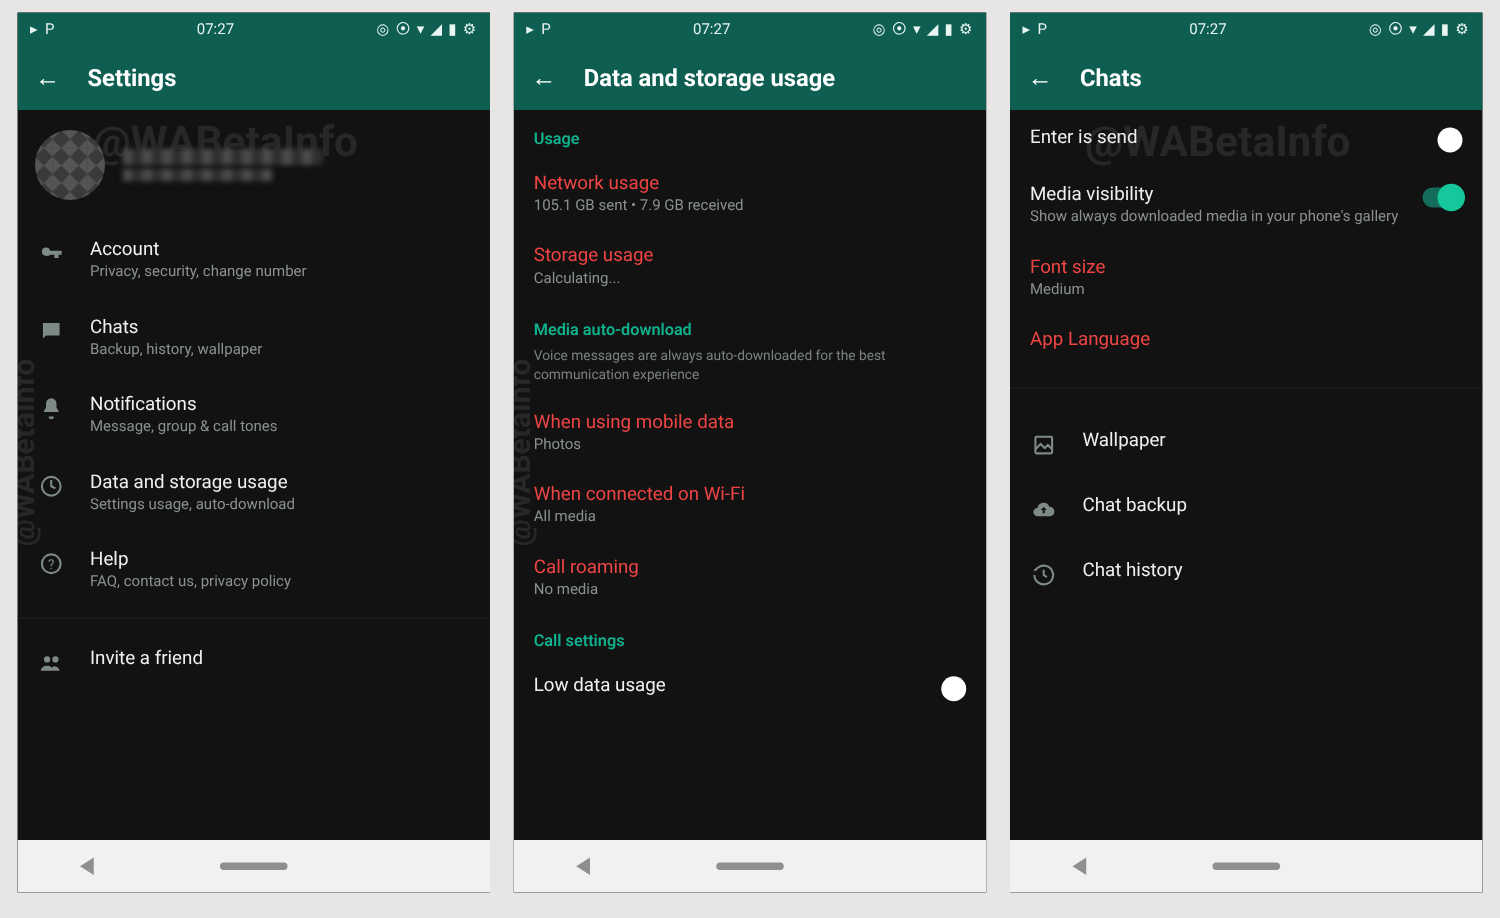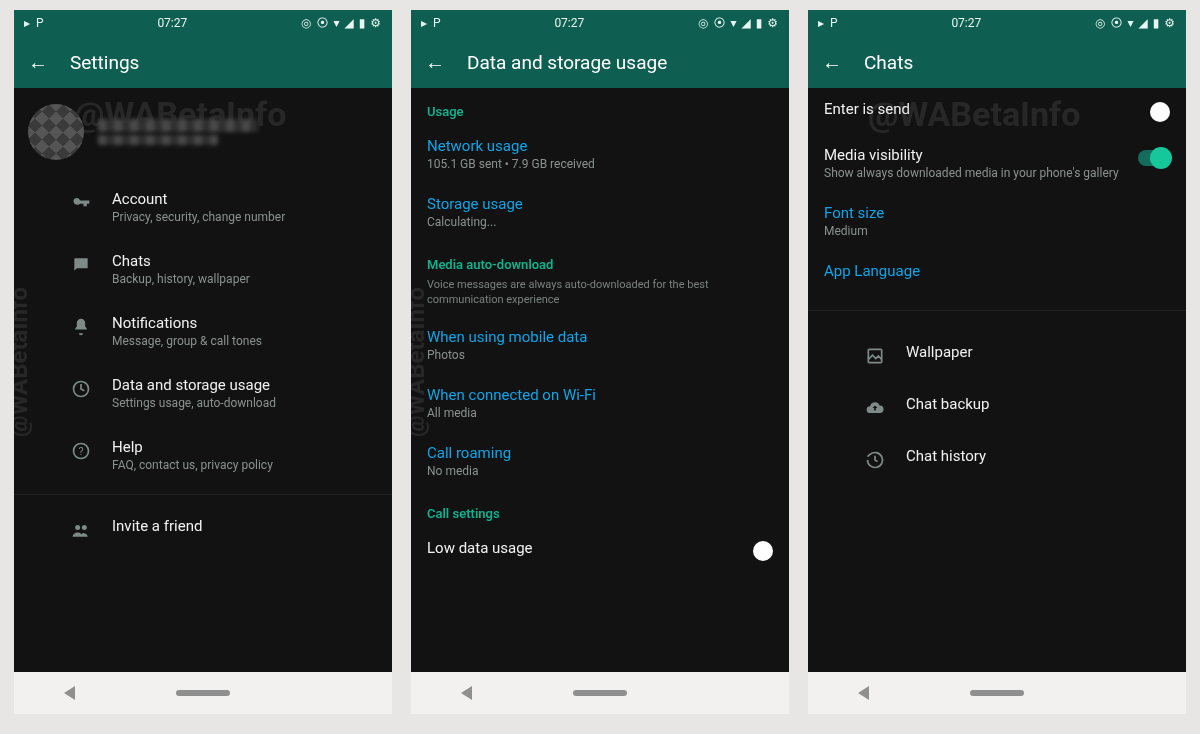--- a/index.html
+++ b/index.html
@@ -36,21 +36,21 @@
   .sb-right { display:flex; gap:4px; align-items:center; letter-spacing:1px; }
   .appbar {
     height: 52px;
     background: #0f5e52;
     color: #fff;
     display: flex;
     align-items: center;
     gap: 22px;
     padding: 0 14px;
   }
-  .appbar .title { font-size: 19px; font-weight: 400; }
+  .appbar .title { font-size: 19px; font-weight: 700; }
   .back { font-size: 20px; cursor: pointer; }
   .content { flex: 1; position: relative; overflow: hidden; color: #e6e6e6; }
   .watermark {
     position: absolute;
     color: rgba(200,200,200,0.12);
     font-weight: 700;
     font-size: 34px;
     pointer-events: none;
     white-space: nowrap;
   }
@@ -73,39 +73,38 @@
   .blurred-line {
     height: 13px; border-radius: 2px;
     background: repeating-linear-gradient(90deg,#4a4a4a 0 8px,#2f2f2f 8px 16px);
     filter: blur(2px);
     margin: 3px 0;
   }
   .list-item {
     display: flex; align-items: flex-start; gap: 20px;
     padding: 14px 16px 14px 16px;
     cursor: pointer;
-    margin-left: 40px;
   }
   .list-item .icon {
     width: 22px; height: 22px; flex-shrink:0;
     color: #7e8a88; display:flex; align-items:center; justify-content:center;
     margin-top: 2px;
   }
   .list-item .text { flex:1; }
   .list-item .title { font-size: 15px; color: #f0f0f0; }
   .list-item .sub { font-size: 12px; color: #8a9290; margin-top: 2px; }
   .section-header {
     color: #0fb28e; font-size: 13px; font-weight: 600;
     padding: 16px 16px 6px 16px;
   }
   .section-note {
     color: #7a8280; font-size: 11px; padding: 0 16px 8px 16px; line-height: 1.35;
   }
   .plain-item { padding: 12px 16px; cursor: pointer; }
-  .plain-item .title { font-size: 15px; color: #0ea5e9; }
+  .plain-item .title { font-size: 15px; color: #ef4444; }
   .plain-item .sub { font-size: 12px; color: #8a9290; margin-top: 2px; }
   .toggle-row {
     display:flex; align-items:flex-start; justify-content:space-between;
     padding: 12px 16px; gap: 16px; cursor: pointer;
   }
   .toggle-row .text { flex:1; }
   .toggle-row .title { font-size: 15px; color: #f0f0f0; }
   .toggle-row .sub { font-size: 12px; color: #8a9290; margin-top: 2px; }
   .radio-dot {
     width: 20px; height: 20px; border-radius: 50%; background: #fff; margin-top:2px; flex-shrink:0;

